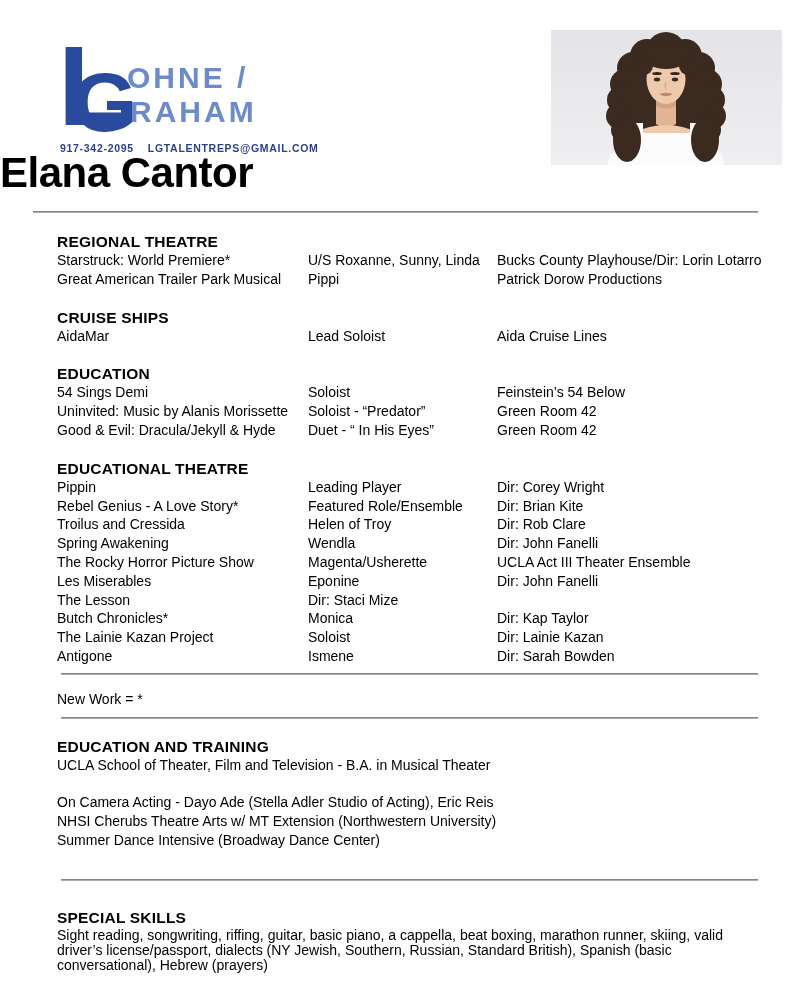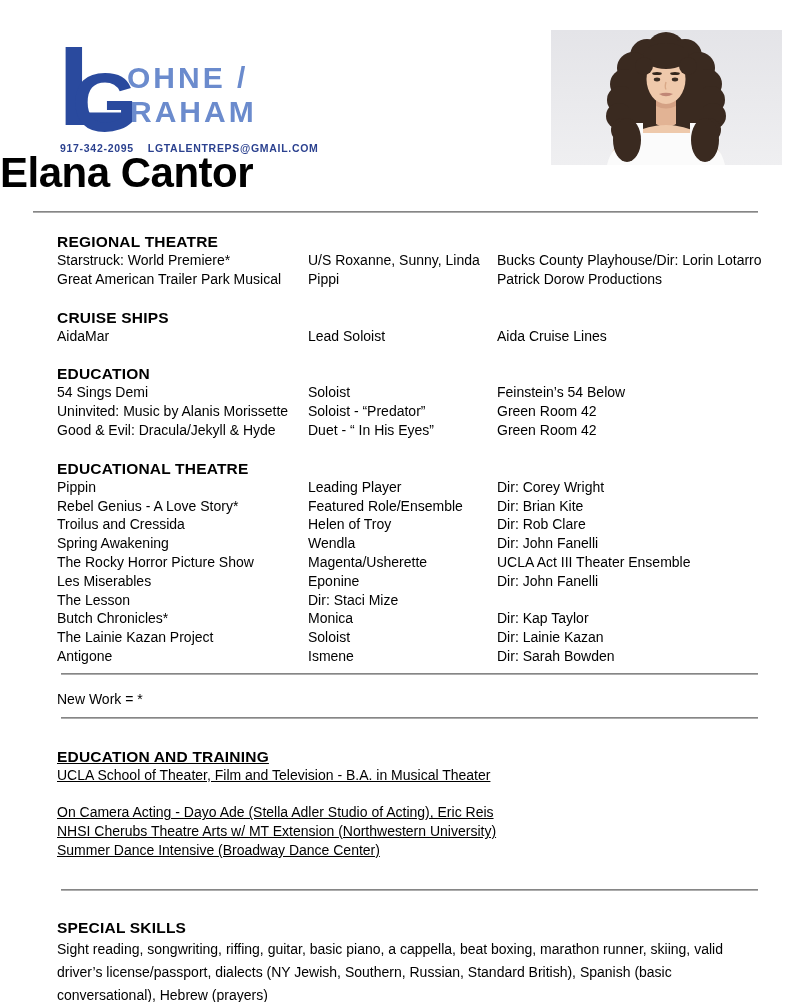--- a/index.html
+++ b/index.html
@@ -28,26 +28,26 @@
   .content{position:absolute;left:57px;top:232px;width:706px;
     font-size:14px;line-height:18.8px;}
   .sec{margin-top:19px;}
   .sec:first-child{margin-top:0;}
   .sec-heading{font-weight:bold;font-size:15.5px;letter-spacing:0.2px;line-height:19px;}
   .crow{display:grid;grid-template-columns:251px 189px 1fr;white-space:nowrap;}
   .crow span{overflow:visible;}
   .note-rule-a{margin:7px 0 0 4px;width:697px;}
   .note-line{margin-top:15px;line-height:19px;}
   .note-rule-b{margin:8px 0 0 4px;width:697px;}
-  .edu{margin-top:28px;text-decoration:underline;}
+  .edu{margin-top:18px;}
   .edu-lines{margin-top:0;}
   .edu-line{min-height:18.8px;white-space:nowrap;}
   .skills-rule{margin:29px 0 0 4px;width:697px;}
   .skills{margin-top:27px;}
-  .skills-text{margin-top:1px;width:692px;line-height:23px;}
+  .skills-text{margin-top:1px;width:692px;line-height:15px;}
 </style>
 </head>
 <body>
 
 <div class="page">
 
   <svg class="logo-svg" width="270" height="135" aria-hidden="true">
     <text class="mono" x="1" y="95" font-size="114">L</text>
     <text class="mono" x="15" y="101" font-size="84">G</text>
     <text class="logo-word" x="70" y="58">OHNE /</text>

